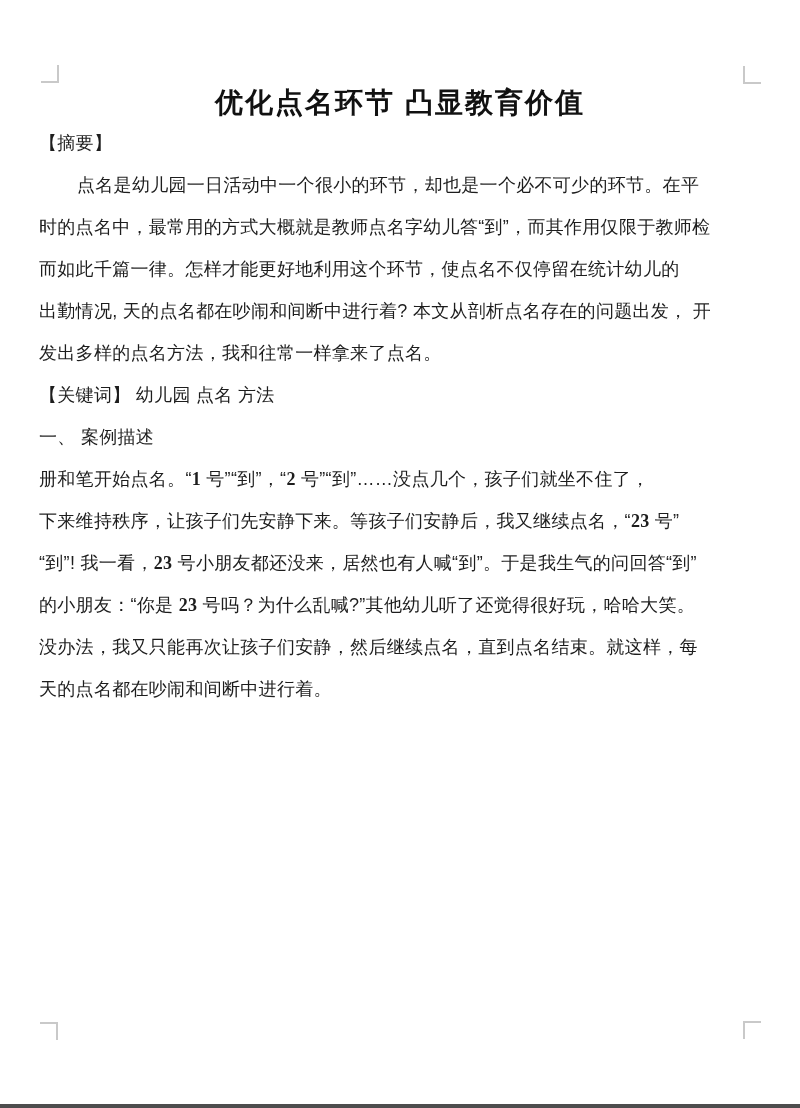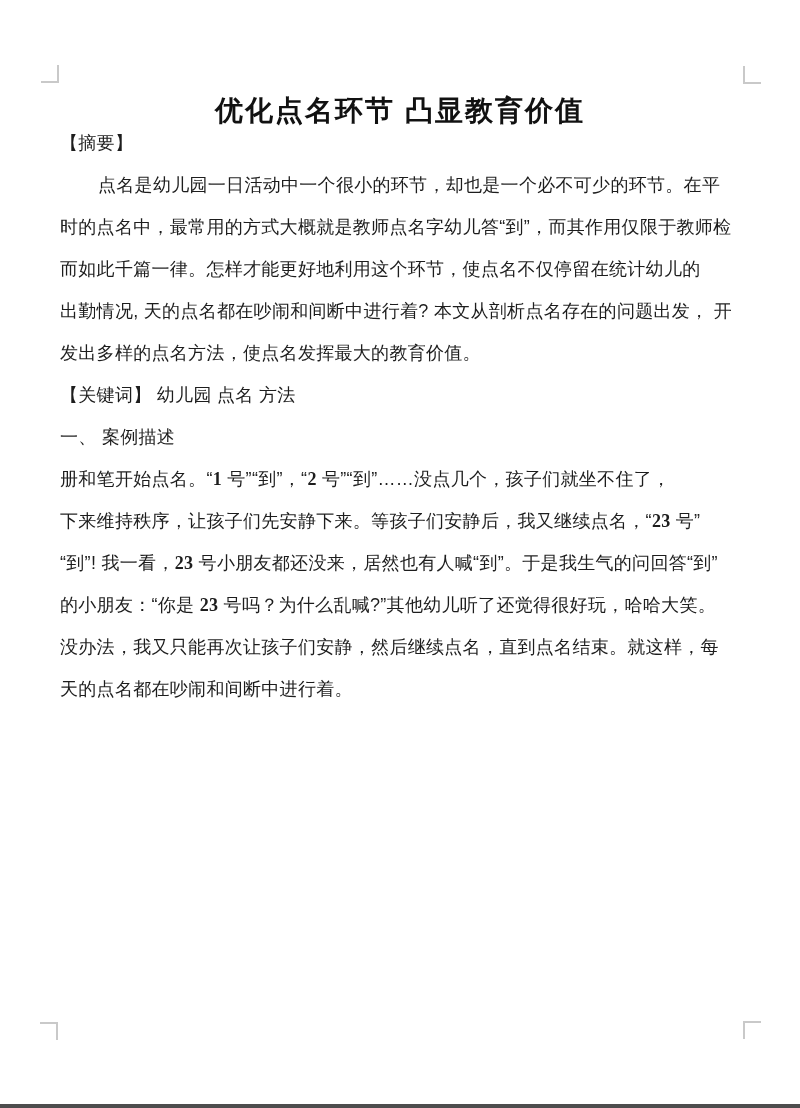--- a/index.html
+++ b/index.html
@@ -11,34 +11,34 @@
     position: relative;
     width: 800px;
     height: 1108px;
     background: #ffffff;
     overflow: hidden;
     font-family: "Liberation Sans", sans-serif;
     color: #1d1d1d;
   }
   .title {
     position: absolute;
-    top: 92px;
+    top: 84px;
     left: 0;
     width: 100%;
     margin: 0;
     text-align: center;
     font-size: 28px;
     font-weight: 700;
     letter-spacing: 2px;
     color: #111111;
   }
   .content {
     position: absolute;
     top: 122px;
-    left: 60px;
+    left: 39px;
     width: 692px;
     font-size: 18px;
     letter-spacing: 0.3px;
   }
   .block { margin: 0; }
   .line {
     height: 42px;
     line-height: 42px;
     white-space: nowrap;
   }
@@ -78,21 +78,21 @@
 
   <div class="content" id="content">
       <div class="block label">
         <div class="line">【摘要】</div>
       </div>
       <div class="block paragraph">
         <div class="line" style="text-indent: 38px;">点名是幼儿园一日活动中一个很小的环节，却也是一个必不可少的环节。在平</div>
         <div class="line">时的点名中，最常用的方式大概就是教师点名字幼儿答“到”，而其作用仅限于教师检</div>
         <div class="line">而如此千篇一律。怎样才能更好地利用这个环节，使点名不仅停留在统计幼儿的</div>
         <div class="line">出勤情况, 天的点名都在吵闹和间断中进行着? 本文从剖析点名存在的问题出发， 开</div>
-        <div class="line">发出多样的点名方法，使点名发挥最大的教育价值。</div>
+        <div class="line">发出多样的点名方法，我和往常一样拿来了点名。</div>
       </div>
       <div class="block label">
         <div class="line">【关键词】 幼儿园 点名 方法</div>
       </div>
       <div class="block heading">
         <div class="line">一、 案例描述</div>
       </div>
       <div class="block paragraph">
         <div class="line">册和笔开始点名。“<b class="num">1</b> 号”“到”，“<b class="num">2</b> 号”“到”……没点几个，孩子们就坐不住了，</div>
         <div class="line">下来维持秩序，让孩子们先安静下来。等孩子们安静后，我又继续点名，“<b class="num">23</b> 号”</div>

